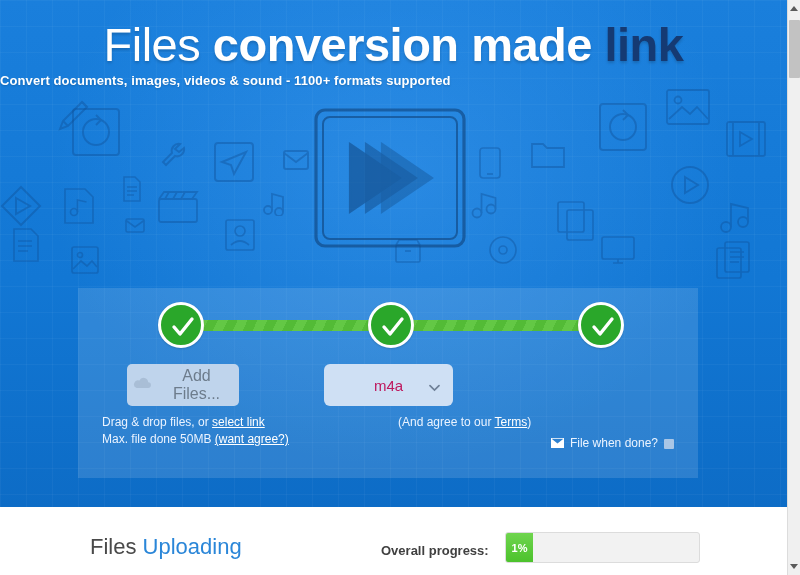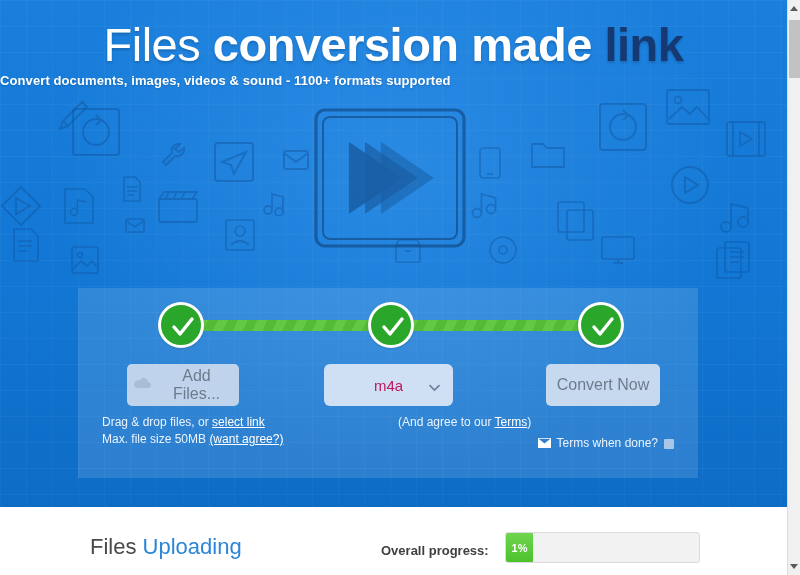--- a/index.html
+++ b/index.html
@@ -391,45 +391,42 @@
 
         <div class="select-wrap">
           <span class="sel-val">m4a</span>
           <span class="chev">
             <svg width="11" height="8" viewBox="0 0 11 8" fill="none" stroke="currentColor" stroke-width="1.7" stroke-linecap="round">
               <path d="M1 1.6 L5.5 6 L10 1.6"></path>
             </svg>
           </span>
         </div>
 
-        <button class="btn btn-convert">
-          <span>Convert Now</span>
-        </button>
       </div>
 
       <div class="hint-left">
         <div>
           <span>Drag &amp; drop files, or </span><a>select link</a>
         </div>
         <div>
-          <span>Max. file size 50MB </span><a>(want agree?)</a>
+          <span>Max. file done 50MB </span><a>(want agree?)</a>
         </div>
       </div>
 
       <div class="hint-right">
         <div>
           <span>(And agree to our </span><a>Terms</a><span>)</span>
         </div>
         <div class="email-row">
           <span class="mail-ico">
             <svg width="13" height="10" viewBox="0 0 13 10" fill="currentColor">
               <path d="M0 0 h13 v10 h-13 z M0.6 .8 L6.5 5.6 L12.4 .8"></path>
             </svg>
           </span>
-          <span>Terms when done?</span>
+          <span>File when done?</span>
           <span class="chk"></span>
         </div>
       </div>
 
     </div>
   </div>
 
   <div class="lower"></div>
 
   <div class="files-title">

